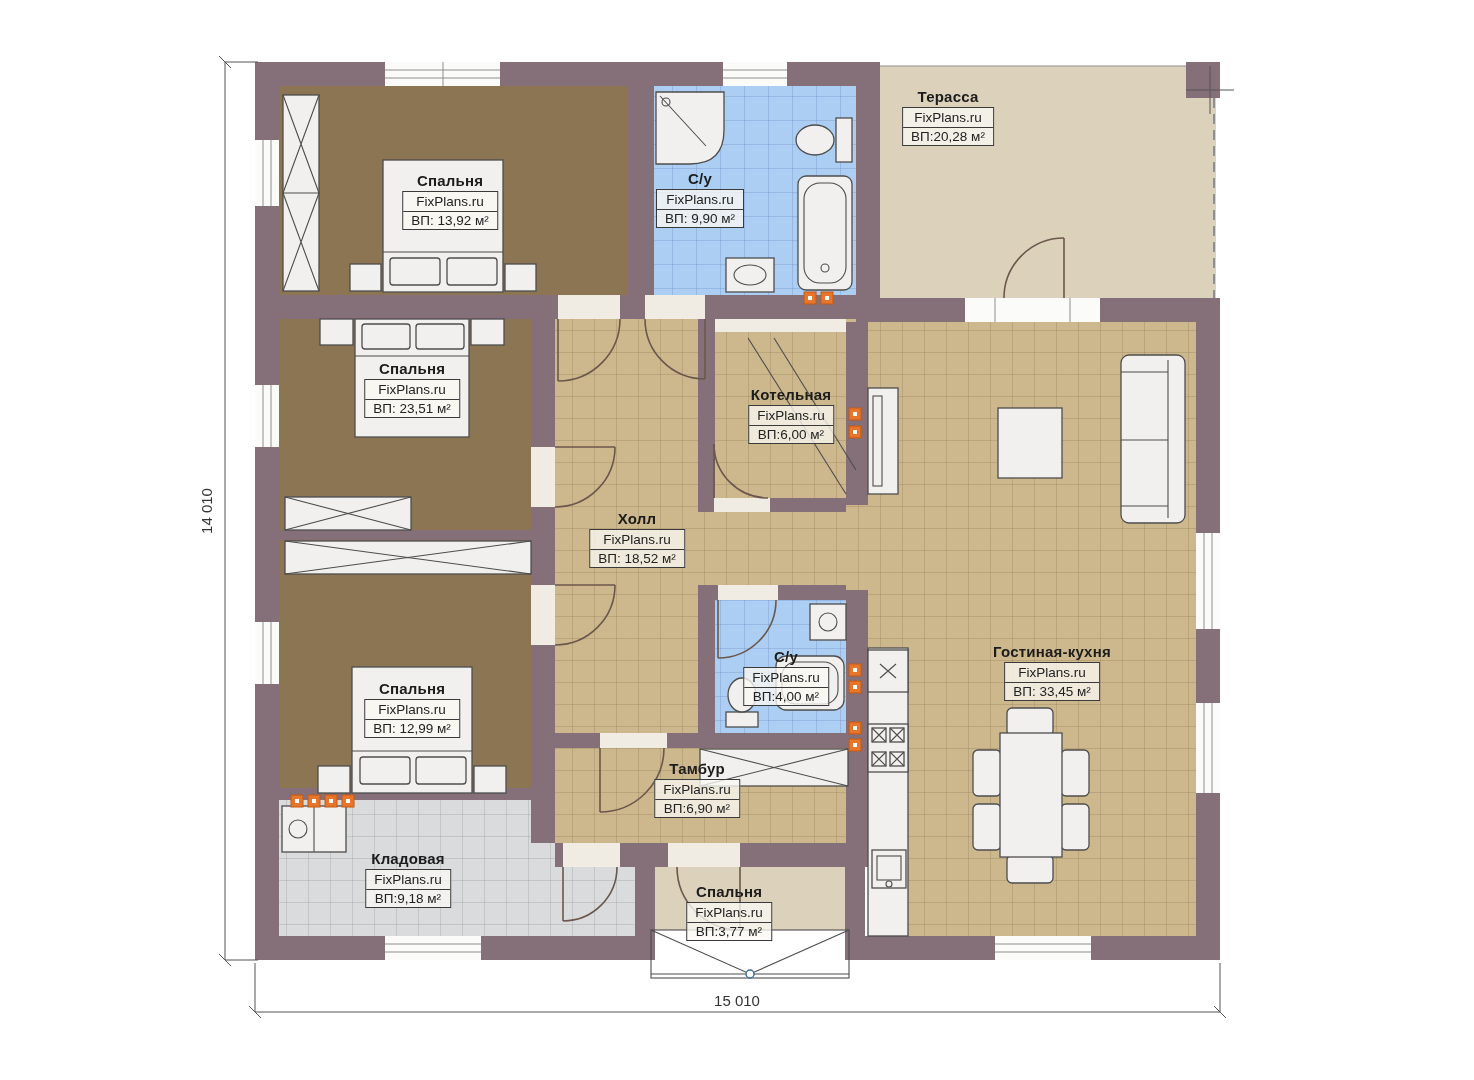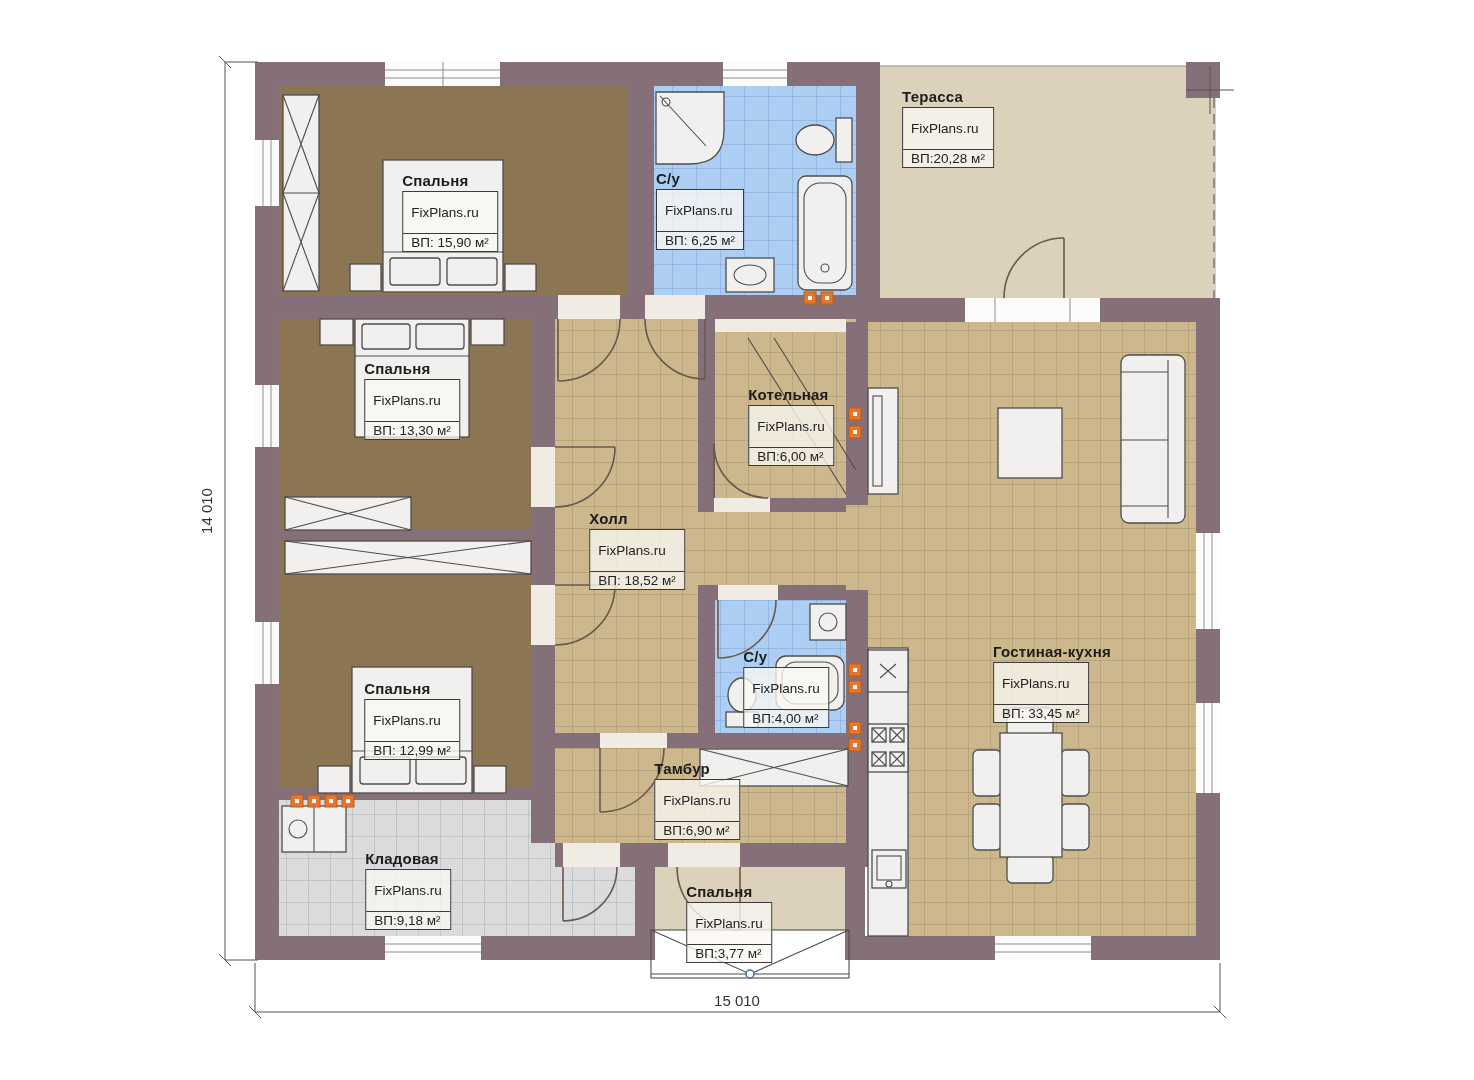--- a/index.html
+++ b/index.html
@@ -1,23 +1,23 @@
 <!DOCTYPE html>
 <html><head>
 <meta charset="utf-8">
 <style>
   html,body{margin:0;padding:0;background:#fff;}
   .canvas{position:relative;width:1474px;height:1080px;background:#ffffff;
           font-family:"Liberation Sans",sans-serif;overflow:hidden;}
   .plan-svg{position:absolute;left:0;top:0;}
   
-  .rl{position:absolute;text-align:left;transform:translateX(-50%);z-index:6;width:auto;white-space:nowrap;}
+  .rl{position:absolute;text-align:center;transform:translateX(-50%);z-index:6;width:auto;white-space:nowrap;}
   .rn{font-weight:bold;font-size:15px;color:#1c1c1c;letter-spacing:.2px;margin-bottom:2px;}
   .rb{display:inline-block;border:1px solid #3a3a3a;background:rgba(250,248,243,0.78);}
-  .rw{font-size:13.5px;padding:13px 8px;border-bottom:1px solid #3a3a3a;color:#222;}
+  .rw{font-size:13.5px;padding:2px 8px;border-bottom:1px solid #3a3a3a;color:#222;}
   .ra{font-size:13.5px;padding:1px 8px;color:#222;}
   .fur{fill:#f1f0ee;stroke:#4d4d4d;stroke-width:1.3;}
   .ln{stroke:#4d4d4d;stroke-width:1.1;fill:none;}
   .thin{stroke:#8f8f8f;stroke-width:1;fill:none;}
   .dim{stroke:#555;stroke-width:1;fill:none;}
   .dimtxt{font-size:15px;fill:#333;font-family:"Liberation Sans",sans-serif;}
 </style>
 </head>
 <body>
 
@@ -401,45 +401,45 @@
 
     <line x1="1186" y1="90" x2="1234" y2="90" class="dim"></line>
     <line x1="1210" y1="66" x2="1210" y2="114" class="dim"></line>
   </g>
 </svg>
 
 <div class="rl" style="left:450px;top:172px">
   <div class="rn">Спальня</div>
   <div class="rb">
     <div class="rw">FixPlans.ru</div>
-    <div class="ra">ВП: 15,90 м²</div>
+    <div class="ra">ВП: 13,92 м²</div>
   </div>
 </div>
 
 <div class="rl" style="left:700px;top:170px">
   <div class="rn">С/у</div>
   <div class="rb">
     <div class="rw">FixPlans.ru</div>
-    <div class="ra">ВП: 6,25 м²</div>
+    <div class="ra">ВП: 9,90 м²</div>
   </div>
 </div>
 
 <div class="rl" style="left:948px;top:88px">
   <div class="rn">Терасса</div>
   <div class="rb">
     <div class="rw">FixPlans.ru</div>
     <div class="ra">ВП:20,28 м²</div>
   </div>
 </div>
 
 <div class="rl" style="left:412px;top:360px">
   <div class="rn">Спальня</div>
   <div class="rb">
     <div class="rw">FixPlans.ru</div>
-    <div class="ra">ВП: 13,30 м²</div>
+    <div class="ra">ВП: 23,51 м²</div>
   </div>
 </div>
 
 <div class="rl" style="left:791px;top:386px">
   <div class="rn">Котельная</div>
   <div class="rb">
     <div class="rw">FixPlans.ru</div>
     <div class="ra">ВП:6,00 м²</div>
   </div>
 </div>

